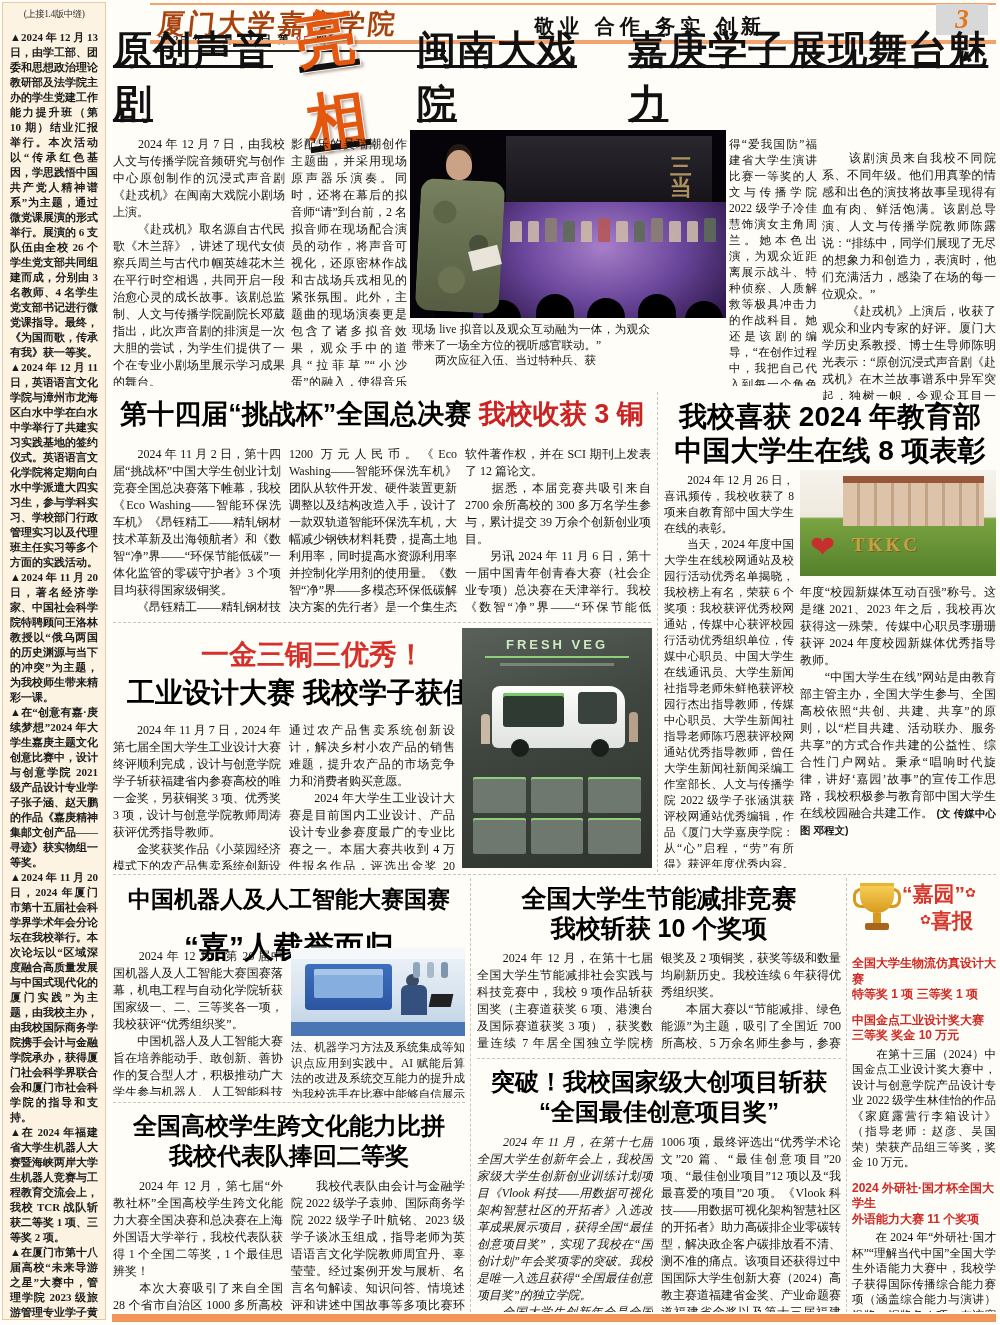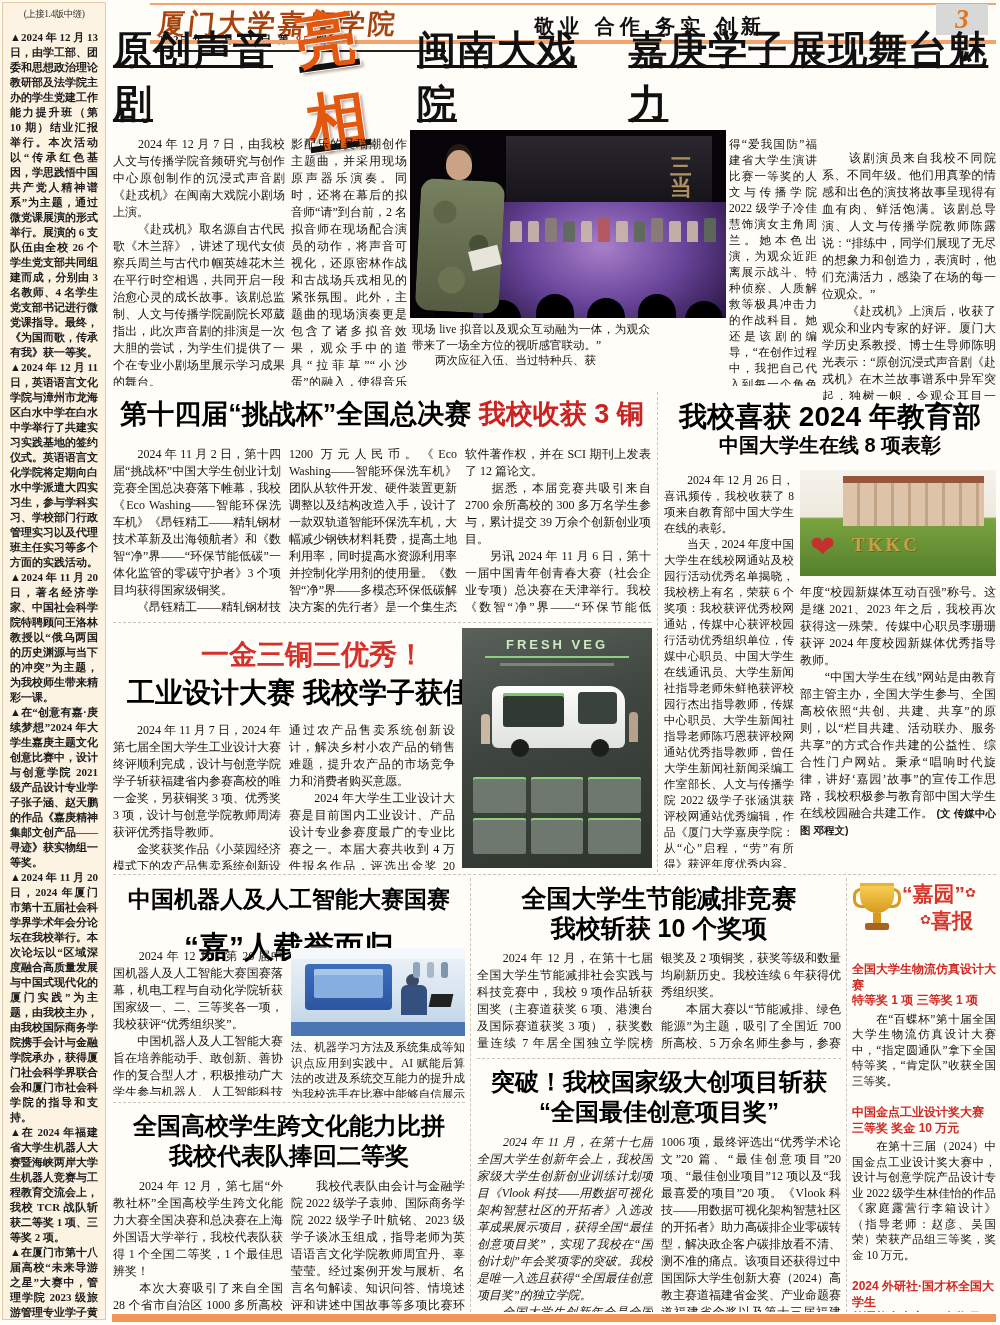--- a/index.html
+++ b/index.html
@@ -108,21 +108,21 @@
   .trophy .bowl{left:6px;top:2px;width:34px;height:27px;border-radius:0 0 18px 18px;
                 background:linear-gradient(#f7cd55,#d79a1e);box-shadow:0 -3px 0 #e8b434;}
   .trophy .hl{left:-1px;top:4px;width:10px;height:14px;border:3px solid #d79a1e;border-right:none;border-radius:8px 0 0 8px;}
   .trophy .hr{right:-1px;top:4px;width:10px;height:14px;border:3px solid #d79a1e;border-left:none;border-radius:0 8px 8px 0;}
   .trophy .stem{left:19px;top:29px;width:8px;height:10px;background:#d79a1e;}
   .trophy .base{left:11px;top:39px;width:24px;height:7px;background:#a8641c;border-radius:2px;}
   .gn-title{position:absolute;left:50px;top:0;width:94px;color:#d4372b;font-weight:bold;font-size:21px;
             font-family:"Liberation Sans","DejaVu Sans",sans-serif;line-height:26px;}
   .gn-title .t2{padding-left:18px;}
   .flower{color:#d4372b;font-size:13px;vertical-align:4px;}
-  .gn-item{margin-top:16px;}
+  .gn-item{margin-top:10px;}
   .gn-item .gh{color:#cf2b24;font-weight:bold;font-size:12px;line-height:15.5px;white-space:pre-line;
                font-family:"Liberation Sans","DejaVu Sans",sans-serif;}
   .gn-item .gb{font-size:11.5px;line-height:15.5px;text-align:justify;white-space:pre-line;margin-top:3px;}
   .bottombar{position:absolute;left:112px;top:1314px;width:884px;height:8px;background:#f2955c;}
 </style>
 </head>
 <body>
 
 <div class="page">
 
@@ -237,21 +237,21 @@
       <i></i>
         <i></i>
         <i></i>
         <i></i>
         <i></i>
         <i></i>
     </div>
   </div>
 
   <div class="hsec" style="left:663px;top:398px;width:334px;font-size:28px;">我校喜获 2024 年教育部</div>
-  <div class="hsec" style="left:663px;top:432px;width:334px;font-size:20px;">中国大学生在线 8 项表彰</div>
+  <div class="hsec" style="left:663px;top:432px;width:334px;font-size:28px;">中国大学生在线 8 项表彰</div>
   <div class="col" style="left:664px;top:472px;width:130px;height:396px;font-size:11.5px;line-height:16px;">　　2024 年 12 月 26 日，喜讯频传，我校收获了 8 项来自教育部中国大学生在线的表彰。
 　　当天，2024 年度中国大学生在线校网通站及校园行活动优秀名单揭晓，我校榜上有名，荣获 6 个奖项：我校获评优秀校网通站，传媒中心获评校园行活动优秀组织单位，传媒中心职员、中国大学生在线通讯员、大学生新闻社指导老师朱鲜艳获评校园行杰出指导教师，传媒中心职员、大学生新闻社指导老师陈巧恩获评校网通站优秀指导教师，曾任大学生新闻社新闻采编工作室部长、人文与传播学院 2022 级学子张涵淇获评校网通站优秀编辑，作品《厦门大学嘉庚学院：从“心”启程，“劳”有所得》获评年度优秀内容。我校获奖数量居福建省高校第一。在中国大学生在线 2024 年度校园新媒体表彰活动中，我校荣获 2024</div>
   <div class="photo campus" style="left:800px;top:470px;width:196px;height:106px;">
     <div class="cp-build"></div>
     <span class="cp-heart">❤</span>
     <span class="cp-letters">TKKC</span>
   </div>
   <div class="col" style="left:800px;top:584px;width:196px;height:284px;"><span>年度“校园新媒体互动百强”称号。这是继 2021、2023 年之后，我校再次获得这一殊荣。传媒中心职员李珊珊获评 2024 年度校园新媒体优秀指导教师。
 　　“中国大学生在线”网站是由教育部主管主办，全国大学生参与、全国高校依照“共创、共建、共享”的原则，以“栏目共建、活动联办、服务共享”的方式合作共建的公益性、综合性门户网站。秉承“唱响时代旋律，讲好‘嘉园’故事”的宣传工作思路，我校积极参与教育部中国大学生在线校园融合共建工作。 </span><b class="byl">(文 传媒中心 图 邓程文)</b></div>
 
@@ -313,21 +313,20 @@
           <i class="base"></i>
       </div>
       <div class="gn-title">
         <div><span>“嘉园”</span><span class="flower">✿</span></div>
         <div class="t2"><span class="flower">✿</span><span>喜报</span></div>
       </div>
     </div>
     <div class="gn-item">
       <div class="gh">全国大学生物流仿真设计大赛
 特等奖 1 项 三等奖 1 项</div>
-      <div class="gb">　　在“百蝶杯”第十届全国大学生物流仿真设计大赛中，“指定圆通队”拿下全国特等奖，“肯定队”收获全国三等奖。</div>
     </div>
     <div class="gn-item">
       <div class="gh">中国金点工业设计奖大赛
 三等奖 奖金 10 万元</div>
       <div class="gb">　　在第十三届（2024）中国金点工业设计奖大赛中，设计与创意学院产品设计专业 2022 级学生林佳怡的作品《家庭露营行李箱设计》（指导老师：赵彦、吴国荣）荣获产品组三等奖，奖金 10 万元。</div>
     </div>
     <div class="gn-item">
       <div class="gh">2024 外研社·国才杯全国大学生
 外语能力大赛 11 个奖项</div>
       <div class="gb">　　在 2024 年“外研社·国才杯”“理解当代中国”全国大学生外语能力大赛中，我校学子获得国际传播综合能力赛项（涵盖综合能力与演讲）银奖、铜奖各 1 项，在该赛项省赛中，获得金奖、银奖各 1 项，铜奖 2 项。在短视频赛项中，获得省赛铜奖 4 项。</div>

